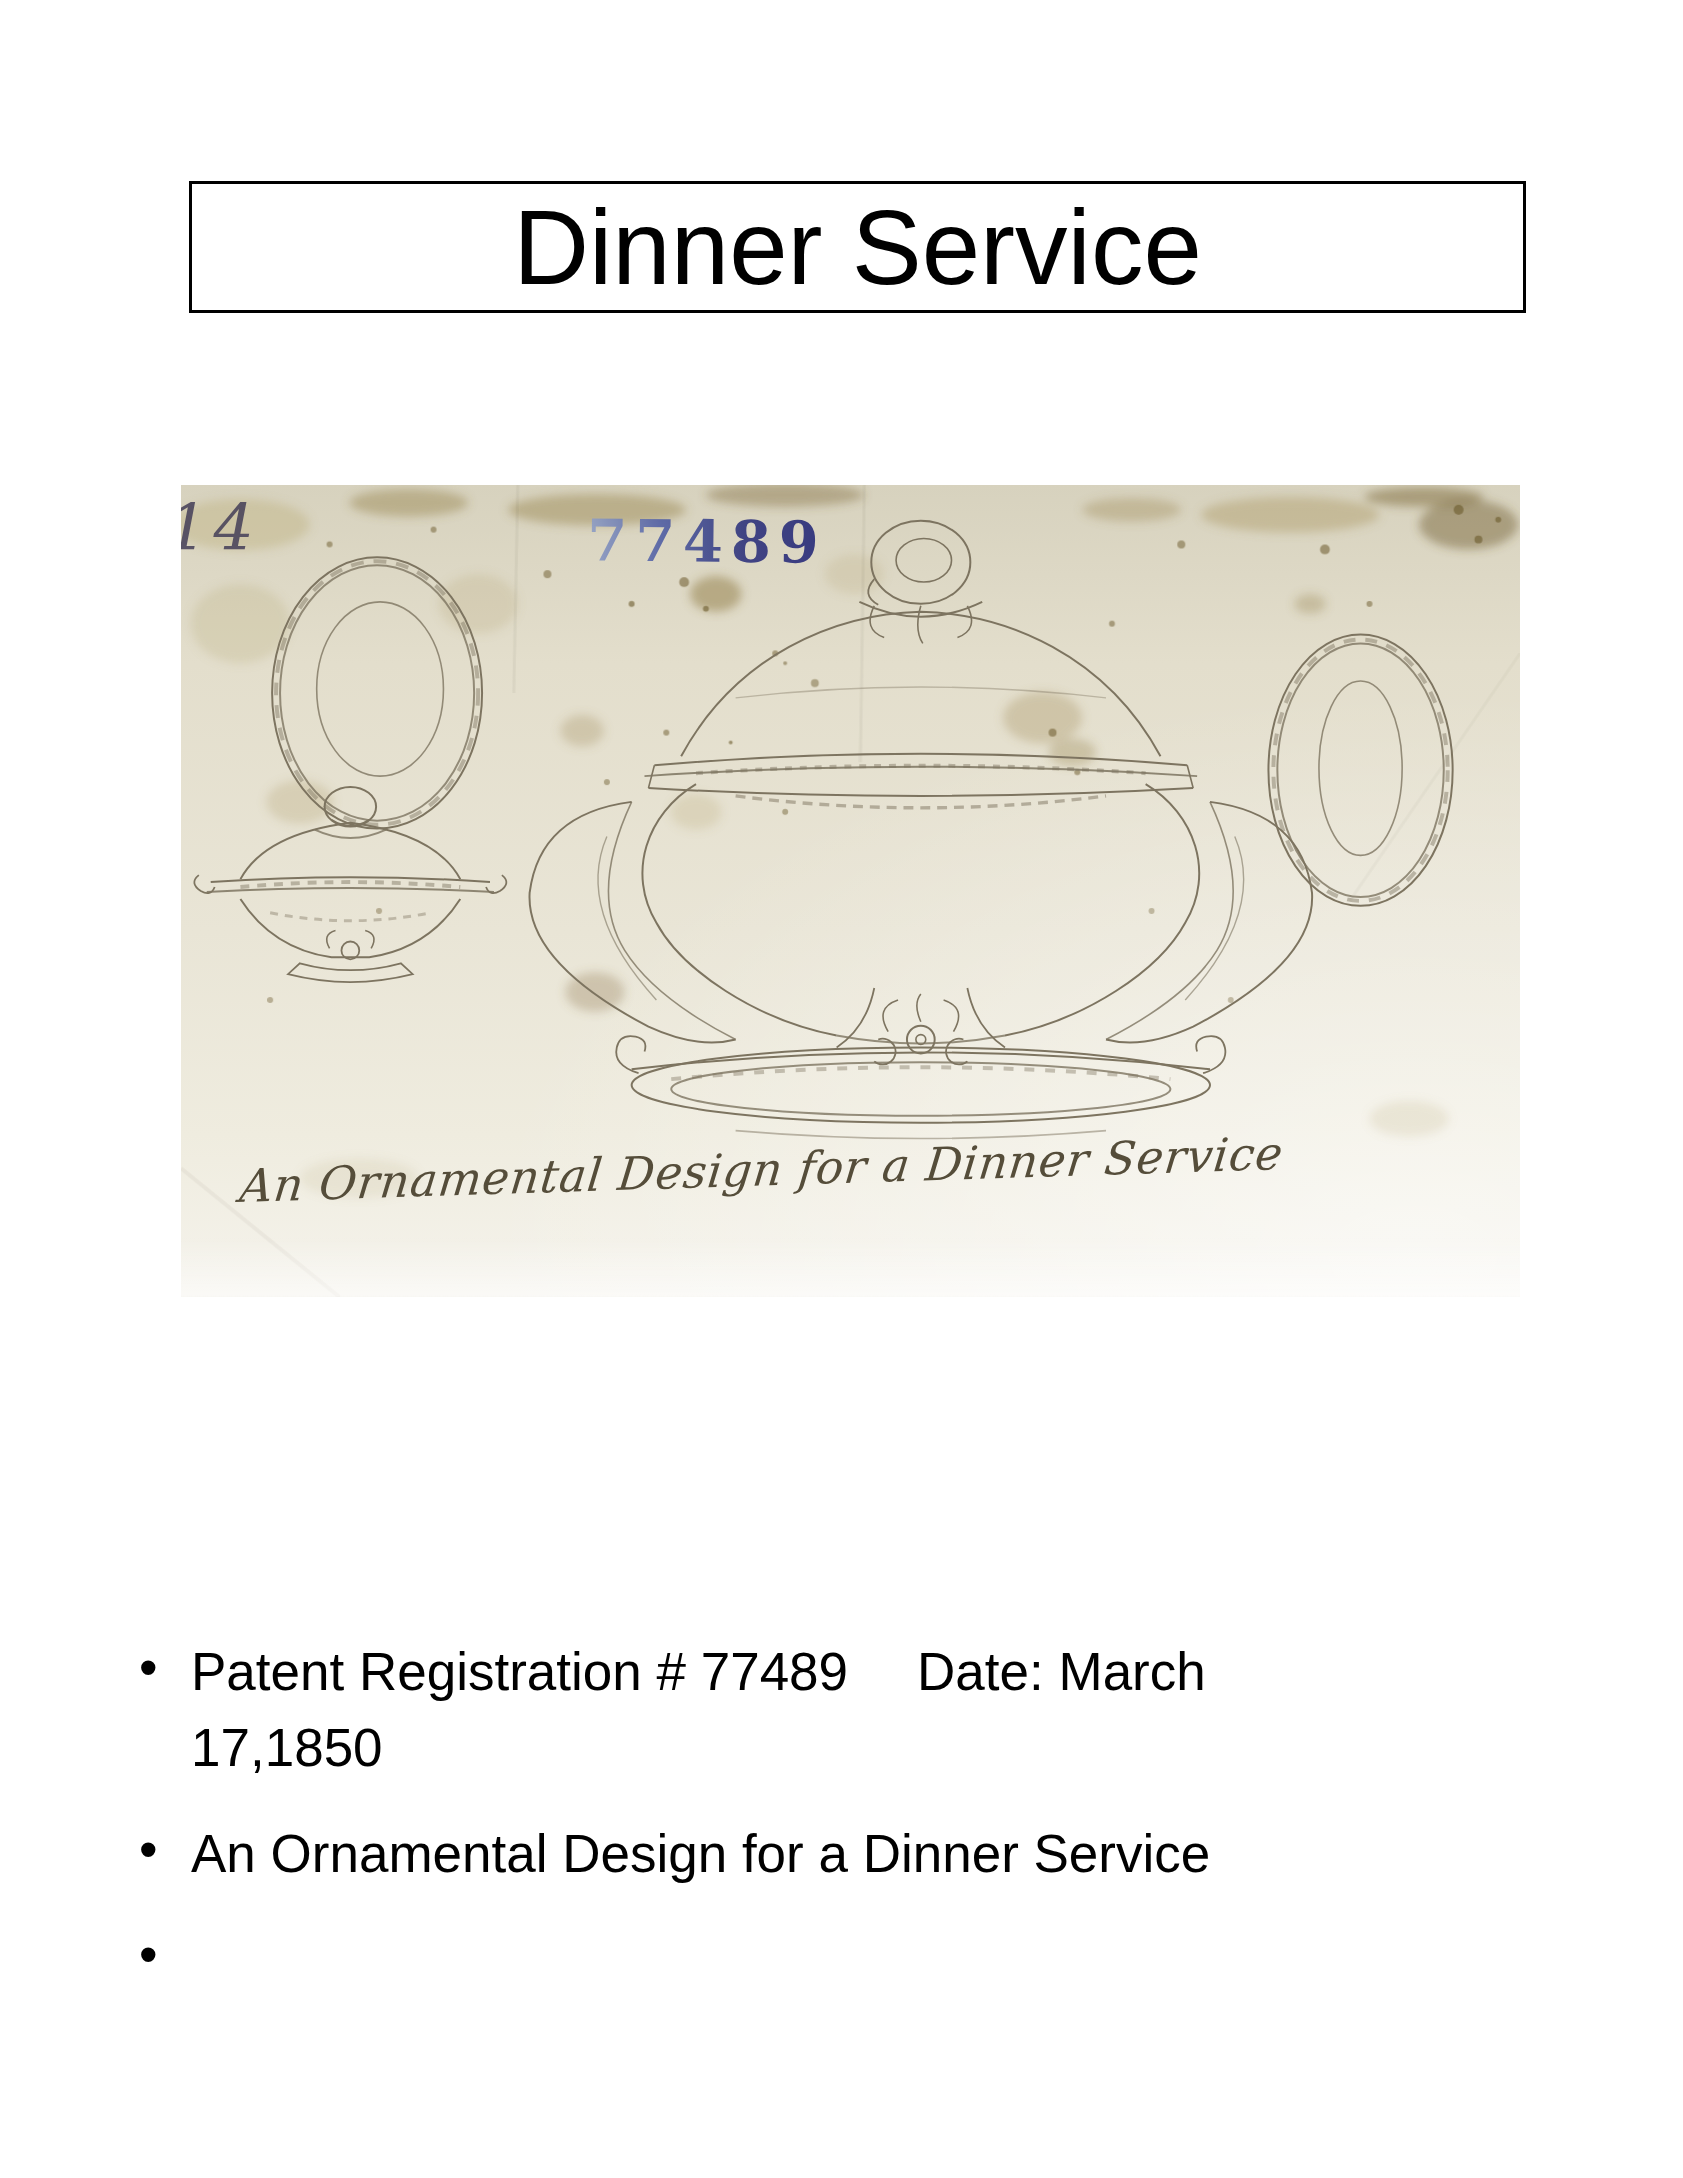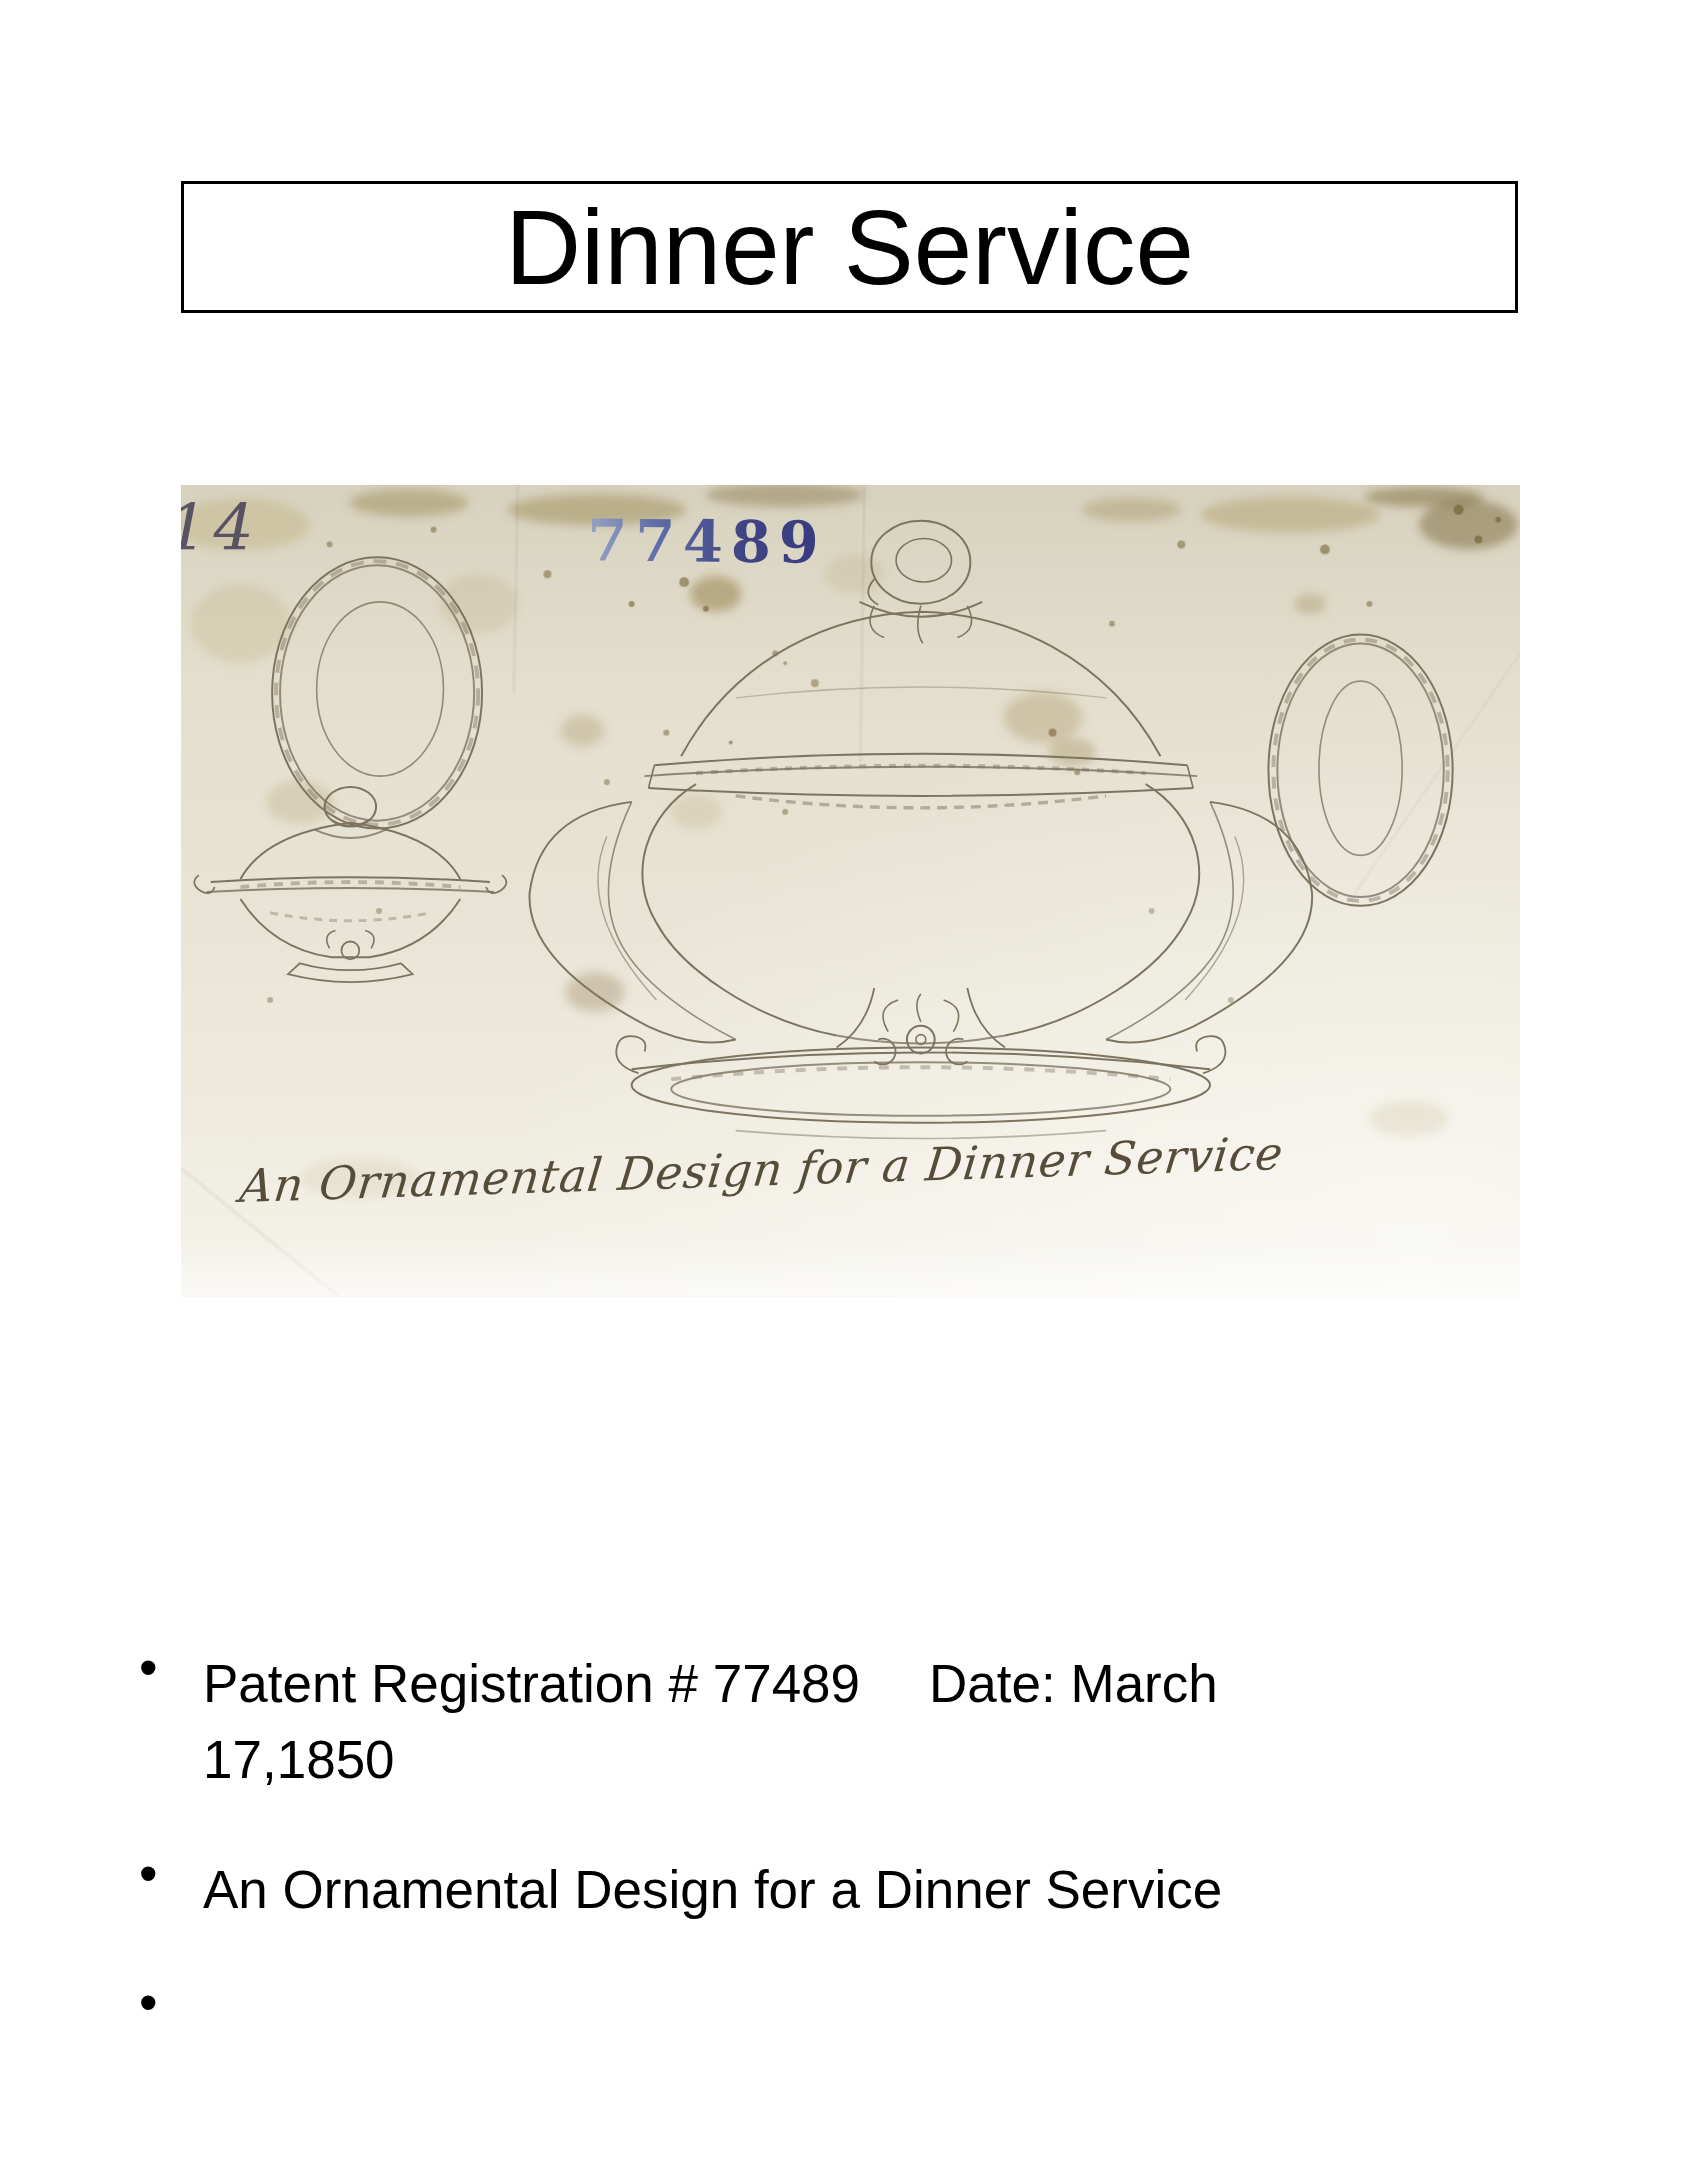--- a/index.html
+++ b/index.html
@@ -1,34 +1,34 @@
 <!DOCTYPE html>
 <html><head>
 <meta charset="utf-8">
 <style>
   html,body{margin:0;padding:0;background:#ffffff;}
   .page{position:relative;width:1683px;height:2178px;background:#ffffff;overflow:hidden;
         font-family:"Liberation Sans",sans-serif;}
 
   
-  .title-box{position:absolute;left:181px;top:181px;width:1337px;height:132px;
+  .title-box{position:absolute;left:189px;top:181px;width:1337px;height:132px;
              border:3px solid #000;box-sizing:border-box;
              display:flex;align-items:center;justify-content:center;background:#fff;}
   .title-text{font-size:105px;color:#000;white-space:nowrap;line-height:1;}
 
   
   .photo{position:absolute;left:181px;top:485px;width:1339px;height:812px;}
   .photo svg{display:block;width:100%;height:100%;}
 
   
   .bullets{position:absolute;left:139px;top:1630px;width:1327px;color:#000;}
   .bullet-item{display:flex;align-items:flex-start;margin:0 0 21px 0;
                font-size:53px;line-height:1.44;}
   .bullet-marker{flex:0 0 48px;width:48px;}
-  .bullet-text{margin:16px;max-width:1176px;}
+  .bullet-text{margin:4px;max-width:1176px;}
   .date-part{margin-left:69px;}
 </style>
 </head>
 <body>
 
 <div class="page">
 
   <div class="title-box">
     <div class="title-text">Dinner Service</div>
   </div>

